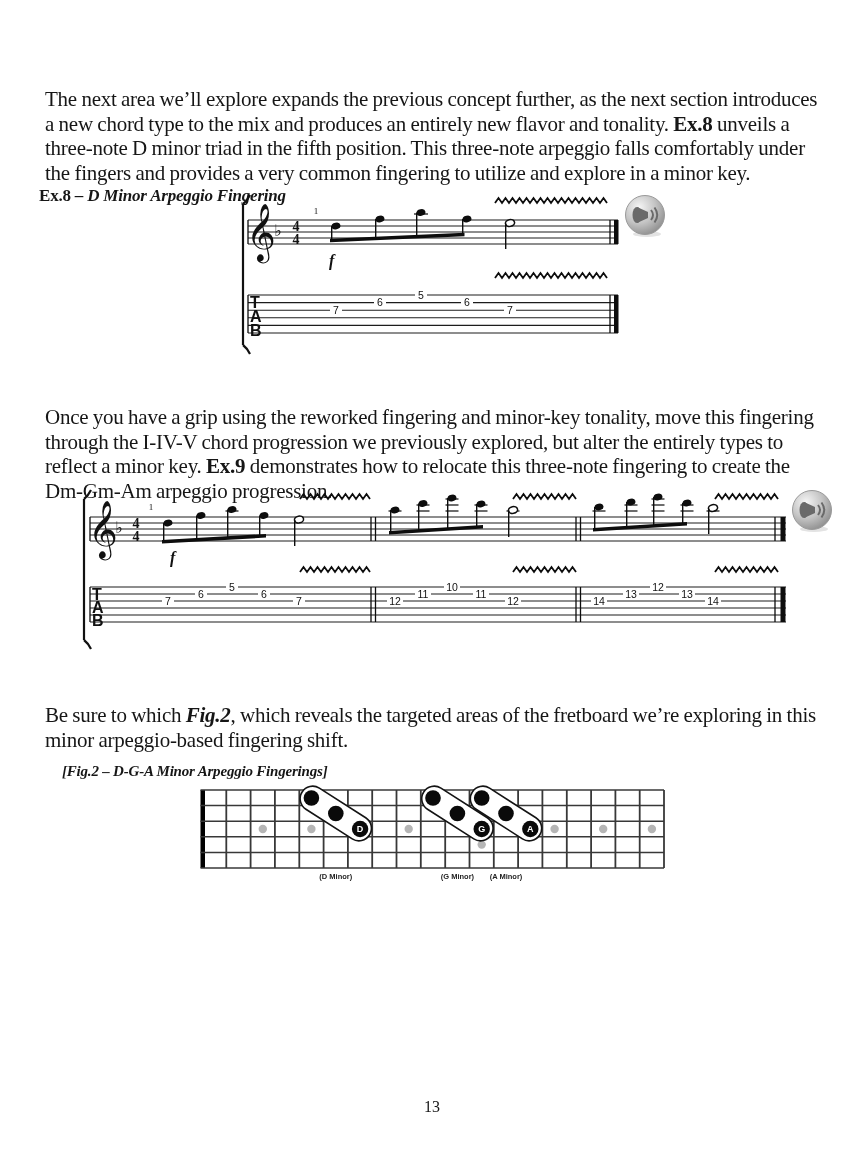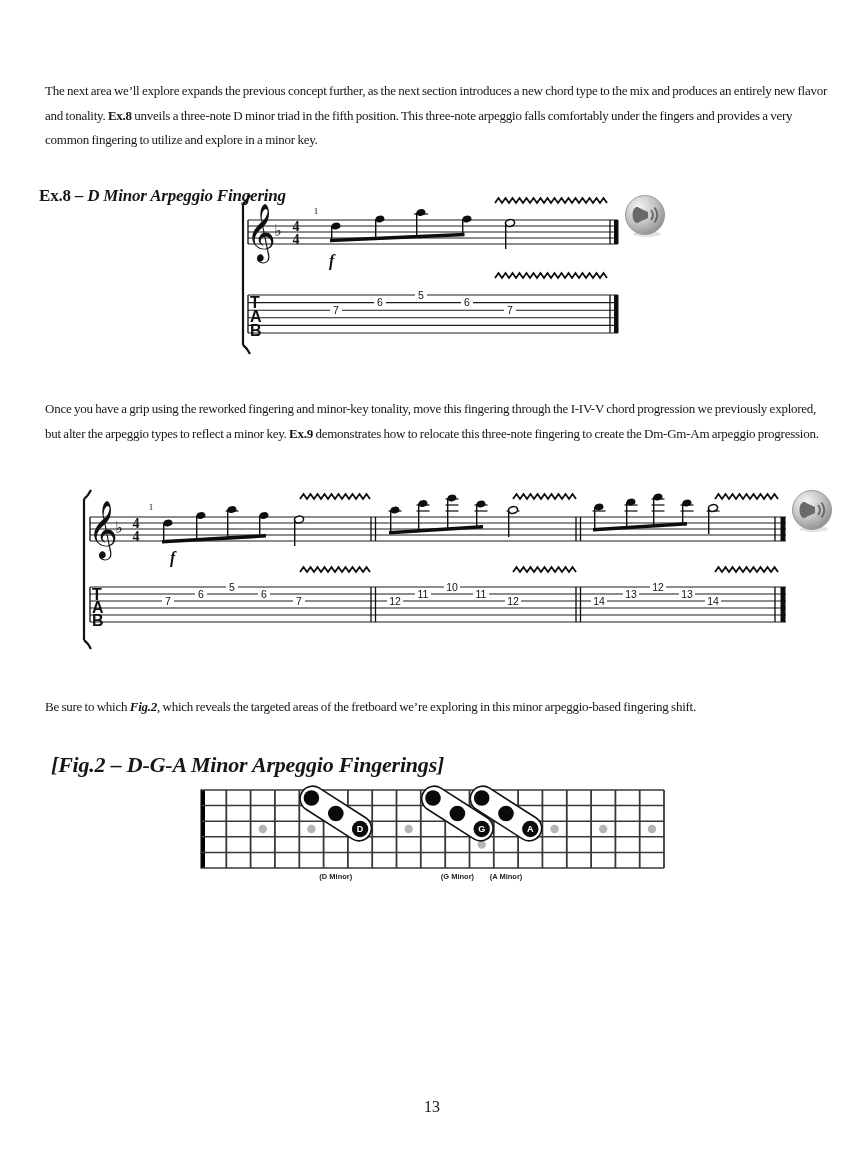--- a/index.html
+++ b/index.html
@@ -3,32 +3,32 @@
 <meta charset="utf-8">
 <style>
   html,body { margin:0; padding:0; background:#e8e8e8; }
   .page {
     position:relative; width:864px; height:1152px; margin:0 auto;
     background:#ffffff; font-family:"Liberation Serif", serif; color:#161616;
     overflow:hidden;
   }
   .para {
     position:absolute; left:45px; width:782px;
-    font-size:13px; line-height:24.6px; letter-spacing:-0.25px; word-spacing:-0.5px;
+    font-size:21px; line-height:24.6px; letter-spacing:-0.25px; word-spacing:-0.5px;
   }
   .para b { font-weight:bold; }
   .para i { font-style:italic;font-weight:bold; }
   .exh {
     position:absolute; left:27px; margin:12px;
     font-size:17px; font-weight:bold; letter-spacing:-0.2px;
   }
   .exh em { font-style:italic; }
   .figh {
-    position:absolute; left:45px; margin:6px;
-    font-size:22px; font-weight:bold; font-style:italic; letter-spacing:-0.2px;
+    position:absolute; left:45px; margin:17px;
+    font-size:15px; font-weight:bold; font-style:italic; letter-spacing:-0.2px;
   }
   .msvg { position:absolute; }
   .audio { position:absolute; cursor:pointer; }
   .pageno { position:absolute; top:1098px; left:0; width:100%; text-align:center; font-size:16px; }
 
   
   .staffline, .tabline { stroke:#1c1c1c; stroke-width:1.1; }
   .stem   { stroke:#0d0d0d; stroke-width:1.4; }
   .barthin{ stroke:#0d0d0d; stroke-width:1.3; }
   .bracket{ stroke:#111; stroke-width:2.2; fill:none; }
@@ -149,21 +149,21 @@
       </defs>
       <ellipse cx="25" cy="40" rx="14" ry="3" fill="#e3e3e3"></ellipse>
       <circle cx="23" cy="21" r="19.5" fill="url(#g1)" stroke="#9a9a9a"></circle>
       <ellipse class="spk" cx="15" cy="21" rx="4.5" ry="8"></ellipse>
       <polygon class="spk" points="15,13 26,18 26,24 15,29"></polygon>
       <path class="spkarc" d="M29,16 Q33,21 29,26"></path>
       <path class="spkarc" d="M32.5,13.5 Q38,21 32.5,28.5"></path>
     </svg>
   </div>
 
-  <p class="para" style="top:384px;"><span>Once you have a grip using the reworked fingering and minor-key tonality, move this fingering through the I-IV-V chord progression we previously explored, but alter the arpeggio types to reflect a minor key. </span><b>Ex.9</b><span> demonstrates how to relocate this three-note fingering to create the Dm-Gm-Am arpeggio progression.</span></p>
+  <p class="para" style="top:384px;"><span>Once you have a grip using the reworked fingering and minor-key tonality, move this fingering through the I-IV-V chord progression we previously explored, but alter the entirely types to reflect a minor key. </span><b>Ex.9</b><span> demonstrates how to relocate this three-note fingering to create the Dm-Gm-Am arpeggio progression.</span></p>
 
 
   <svg class="msvg" style="left:70px; top:488px;" width="780" height="170" viewBox="0 0 780 170">
     <g>
       <line class="bracket" x1="14" y1="11" x2="14" y2="152"></line>
       <path class="bracket" d="M14,11 Q18,8 21,2"></path>
       <path class="bracket" d="M14,152 Q18,155 21,161"></path>
     </g>
 
     <g>

